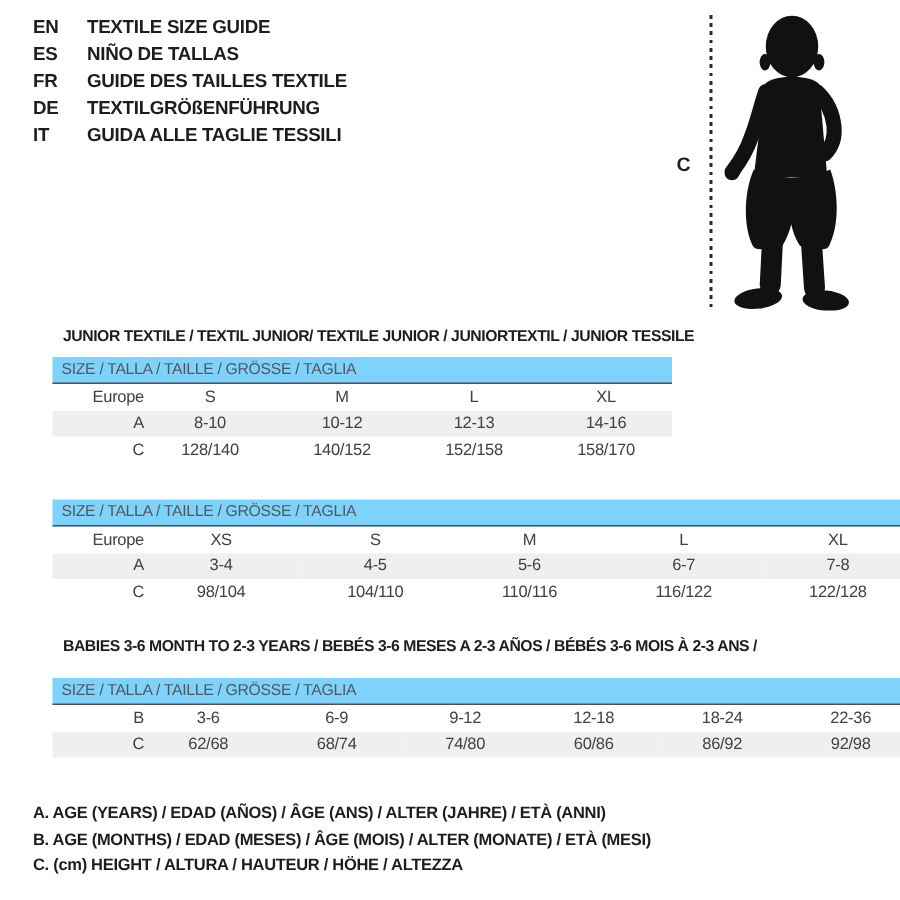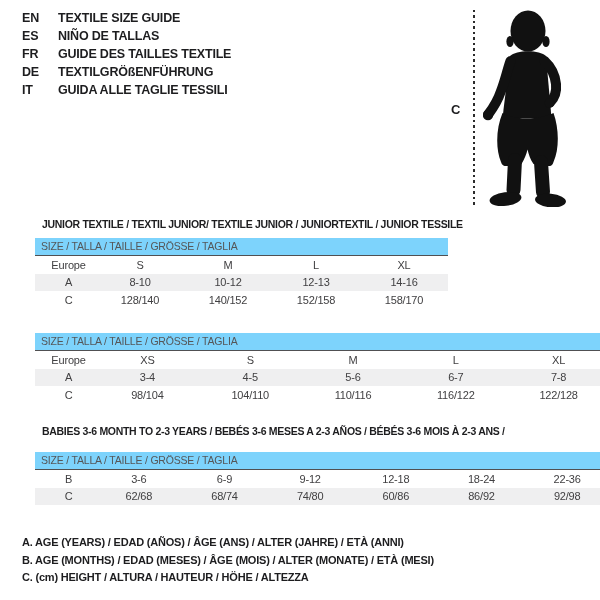--- a/index.html
+++ b/index.html
@@ -27,21 +27,21 @@
   .s2{top:326px;width:575px;}
   .s3{top:424px;width:575px;}
   .section-title{font-weight:bold;font-size:10.5px;line-height:14px;color:#1d1d1f;margin-left:7px;letter-spacing:-0.3px;white-space:nowrap;}
   .size-bar{
     margin-top:7px;background:#7dd3fc;color:#555658;font-size:10.5px;height:17px;line-height:17px;
     padding-left:6px;border-bottom:1px solid #505052;letter-spacing:-0.2px;
   }
   .s3 .size-bar{margin-top:14px;}
   table.size-table{width:100%;border-collapse:collapse;table-layout:fixed;font-size:11px;color:#414042;}
   table.size-table td{height:17.5px;text-align:center;padding:0;letter-spacing:-0.2px;}
-  table.size-table td.lbl{width:55px;text-align:center;padding-left:6px;}
+  table.size-table td.lbl{width:55px;text-align:right;padding-left:6px;}
   table.size-table tr:nth-child(even) td{background:#efeff0;}
   
   .legend{position:absolute;left:22px;top:534px;}
   .legend-line{font-size:11px;font-weight:bold;line-height:17.5px;color:#1d1d1f;letter-spacing:-0.2px;white-space:nowrap;}
 </style>
 </head>
 <body>
 
 <div class="langs">
     <div class="lang-row"><span class="lang-code">EN</span><span class="lang-title">TEXTILE SIZE GUIDE</span></div>

